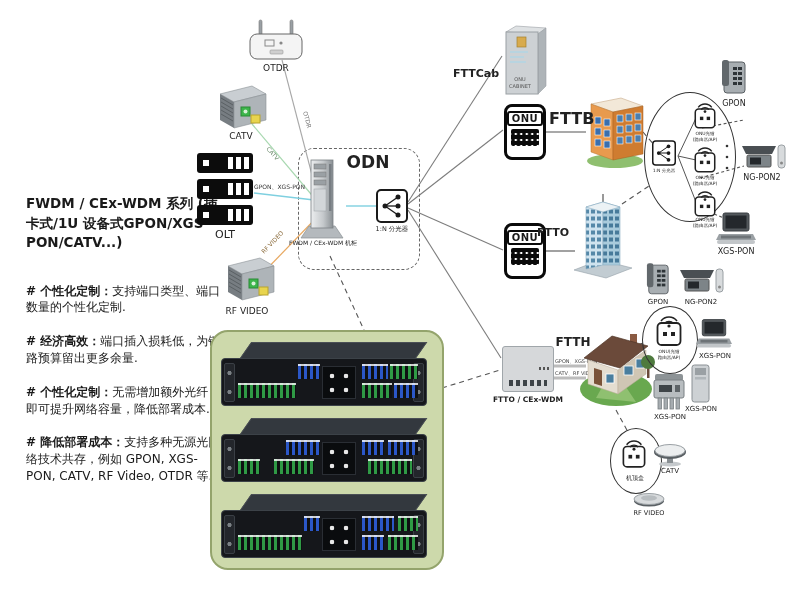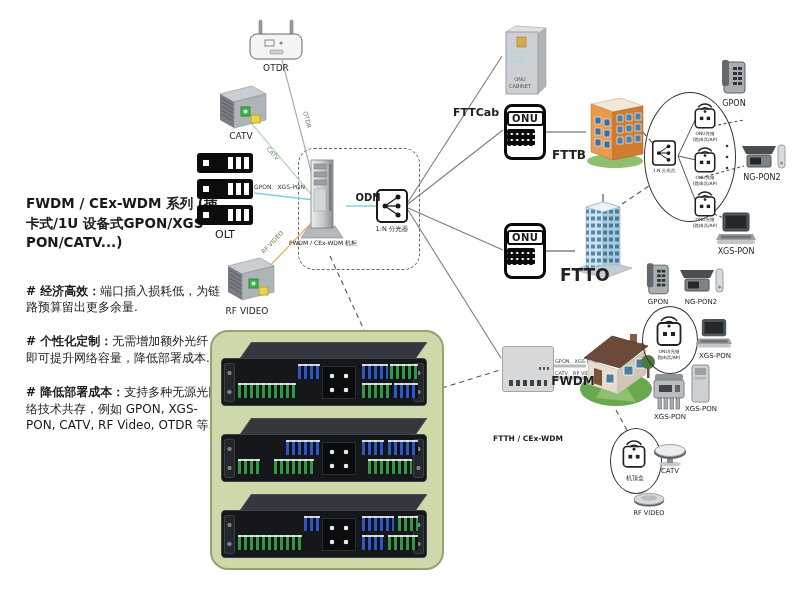--- a/index.html
+++ b/index.html
@@ -1,34 +1,34 @@
 <!DOCTYPE html>
 <html><head>
 <meta charset="utf-8">
 <style>
   html,body{margin:0;padding:0;background:#fff;}
   #stage{position:relative;width:800px;height:600px;background:#fff;overflow:hidden;
          font-family:"DejaVu Sans",sans-serif;color:#1a1a1a;}
   .lbl{position:absolute;text-align:center;color:#222;line-height:1.15;}
-  .b{font-weight:bold;margin-top:39px;}
+  .b{font-weight:bold;}
   
   #left-text{position:absolute;left:26px;top:194px;width:198px;}
   #left-text h1{font-size:13.5px;font-weight:bold;margin:0 0 30px 0;line-height:1.45;}
   #left-text p{font-size:12px;margin:0 0 17px 0;line-height:1.4;}
   #left-text p b{font-weight:bold;}
   
   #odn-box{position:absolute;left:298px;top:148px;width:120px;height:120px;
            border:1.6px dashed #666;border-radius:16px;}
   
   #wiring{position:absolute;left:0;top:0;z-index:1;}
   .dev{position:absolute;z-index:2;}
   .lbl{z-index:3;}
   
   .onu-box{position:absolute;z-index:2;width:36px;height:50px;border:3px solid #0a0a0a;border-radius:8px;
-           background:#fff;display:flex;flex-direction:column;align-items:flex-start;}
+           background:#fff;display:flex;flex-direction:column;align-items:center;}
   .onu-box .tag{margin-top:4px;border:2px solid #0a0a0a;border-radius:3px;font-weight:800;
                 font-size:10px;padding:0 3px;letter-spacing:0.5px;}
   .onu-box .pad{margin-top:3px;width:28px;height:17px;border-radius:2px;background:#0a0a0a;
      background-image:radial-gradient(circle,#fff 1.3px,transparent 1.5px);
      background-size:5.5px 6px;background-position:2px 2px;}
   
   .fwdm-box{position:absolute;z-index:2;width:50px;height:44px;background:#d6d8da;
             border:1px solid #a0a6aa;border-radius:3px;}
   .fwdm-box .dots{position:absolute;left:6px;bottom:5px;width:38px;height:6px;
      background:repeating-linear-gradient(90deg,#3e4448 0 4px,transparent 4px 7px);}
@@ -110,20 +110,21 @@
     <text transform="translate(303,112) rotate(75)" font-size="6" fill="#777">OTDR</text>
     <text transform="translate(266,149) rotate(49)" font-size="6" fill="#6a8a6a">CATV</text>
     <text x="254" y="189" font-size="6" fill="#333">GPON、XGS-PON</text>
     <text transform="translate(264,254) rotate(-46)" font-size="6" fill="#8a6a3a">RF VIDEO</text>
     <text x="555" y="363" font-size="5" fill="#444">GPON、XGS-PON</text>
     <text x="555" y="375" font-size="5" fill="#444">CATV、RF VIDEO</text>
   </svg>
 
   <div id="left-text">
     <h1>FWDM / CEx-WDM 系列 (插卡式/1U 设备式GPON/XGS-PON/CATV...)</h1>
+    <p><b># 个性化定制：</b><span>支持端口类型、端口数量的个性化定制.</span></p>
     <p><b># 经济高效：</b><span>端口插入损耗低，为链路预算留出更多余量.</span></p>
     <p><b># 个性化定制：</b><span>无需增加额外光纤，即可提升网络容量，降低部署成本.</span></p>
     <p><b># 降低部署成本：</b><span>支持多种无源光网络技术共存，例如 GPON, XGS-PON, CATV, RF Video, OTDR 等.</span></p>
   </div>
 
   <div class="dev" style="left:248px;top:18px;width:56px;height:44px">
     <svg width="56" height="44" viewBox="0 0 56 44">
       <rect x="11" y="2" width="3" height="17" rx="1.5" fill="#9aa0a4" stroke="#777" stroke-width="0.6"></rect>
       <rect x="42" y="2" width="3" height="17" rx="1.5" fill="#9aa0a4" stroke="#777" stroke-width="0.6"></rect>
       <rect x="2" y="16" width="52" height="25" rx="7" fill="#f4f4f4" stroke="#666"></rect>
@@ -181,21 +182,21 @@
         </g>
       <polygon points="22,20 54,12 54,38 22,46" fill="#aeb4b8" stroke="#8a9094" stroke-width="0.6"></polygon>
       <rect x="29" y="25" width="9" height="9" fill="#3cb54a" stroke="#2a8a36"></rect>
       <circle cx="33.5" cy="29.5" r="2" fill="#d8f0d8"></circle>
       <rect x="39" y="33" width="9" height="8" fill="#e8d44d" stroke="#b8a42e"></rect>
     </svg>
   </div>
   <div class="lbl" style="left:214px;top:306px;width:66px;font-size:9px">RF VIDEO</div>
 
   <div id="odn-box"></div>
-  <div class="lbl b" style="left:318px;top:153px;width:100px;font-size:10px">ODN</div>
+  <div class="lbl b" style="left:318px;top:153px;width:100px;font-size:17px">ODN</div>
 
   <div class="dev" style="left:299px;top:158px;width:46px;height:86px">
     <svg width="46" height="86" viewBox="0 0 46 86">
       <defs>
           <linearGradient id="twg" x1="0" y1="0" x2="1" y2="0">
         <stop offset="0" stop-color="#eceeef"></stop>
             <stop offset="0.55" stop-color="#c5c9cc"></stop>
             <stop offset="1" stop-color="#8a9094"></stop>
       </linearGradient>
         </defs>
@@ -239,21 +240,21 @@
       <rect x="8" y="32" width="14" height="2" fill="#b8d4e0"></rect>
       <rect x="8" y="37" width="16" height="2" fill="#b8d4e0"></rect>
     </svg>
   </div>
   <div class="lbl" style="left:506px;top:76px;width:28px;font-size:5px;color:#555;line-height:1.3">ONU CABINET</div>
 
   <div class="onu-box" style="left:504px;top:104px">
     <span class="tag">ONU</span>
     <span class="pad"></span>
   </div>
-  <div class="lbl b" style="left:549px;top:110px;width:40px;font-size:12px">FTTB</div>
+  <div class="lbl b" style="left:549px;top:110px;width:40px;font-size:16px">FTTB</div>
 
   <div class="dev" style="left:585px;top:90px;width:64px;height:80px">
     <svg width="64" height="80" viewBox="0 0 64 80">
       <ellipse cx="30" cy="71" rx="28" ry="7" fill="#8fbf6f"></ellipse>
       <polygon points="6,14 36,8 58,16 28,22" fill="#f2e8d8" stroke="#c9ab8a" stroke-width="0.6"></polygon>
       <polygon points="6,14 28,22 28,70 6,62" fill="#e89a4e" stroke="#b5722e" stroke-width="0.5"></polygon>
       <polygon points="28,22 58,16 58,64 28,70" fill="#cf7c30" stroke="#a55f1e" stroke-width="0.5"></polygon>
       <g fill="#3a6fae" stroke="#fff" stroke-width="0.6">
         <rect x="10" y="27" width="6" height="7"></rect>
           <rect x="19" y="29" width="6" height="7"></rect>
@@ -273,21 +274,21 @@
           <rect x="41" y="46" width="6" height="7"></rect>
           <rect x="50" y="45" width="6" height="7"></rect>
       </g>
     </svg>
   </div>
 
   <div class="onu-box" style="left:504px;top:223px">
     <span class="tag">ONU</span>
     <span class="pad"></span>
   </div>
-  <div class="lbl b" style="left:560px;top:227px;width:40px;font-size:17px">FTTO</div>
+  <div class="lbl b" style="left:533px;top:227px;width:40px;font-size:11px">FTTO</div>
 
   <div class="dev" style="left:572px;top:194px;width:62px;height:88px">
     <svg width="62" height="88" viewBox="0 0 62 88">
       <defs>
         <pattern id="wg1" width="6" height="7" patternUnits="userSpaceOnUse">
           <rect width="6" height="7" fill="#cfe3ef"></rect>
             <rect x="1" y="1.5" width="4" height="4" fill="#5588a8"></rect>
         </pattern>
         <pattern id="wg2" width="6" height="7" patternUnits="userSpaceOnUse">
           <rect width="6" height="7" fill="#a9cbdc"></rect>
@@ -299,22 +300,22 @@
       <polygon points="14,13 31,8 31,71 14,75" fill="url(#wg1)" stroke="#8fb0c4" stroke-width="0.6"></polygon>
       <polygon points="31,8 48,13 48,71 31,71" fill="url(#wg2)" stroke="#8fb0c4" stroke-width="0.6"></polygon>
       <polygon points="14,13 31,8 48,13 31,18" fill="#ecf2f5" stroke="#8fb0c4" stroke-width="0.6"></polygon>
     </svg>
   </div>
 
   <div class="fwdm-box" style="left:502px;top:346px">
     <span class="dots"></span>
     <span class="ddd"></span>
   </div>
-  <div class="lbl b" style="left:488px;top:396px;width:80px;font-size:7.5px">FTTH / CEx-WDM</div>
-  <div class="lbl b" style="left:551px;top:336px;width:44px;font-size:12px">FWDM</div>
+  <div class="lbl b" style="left:488px;top:396px;width:80px;font-size:7.5px">FTTO / CEx-WDM</div>
+  <div class="lbl b" style="left:551px;top:336px;width:44px;font-size:12px">FTTH</div>
 
   <div class="dev" style="left:578px;top:324px;width:78px;height:86px">
     <svg width="78" height="86" viewBox="0 0 78 86">
       <ellipse cx="38" cy="65" rx="36" ry="17" fill="#69a84f"></ellipse>
       <polygon points="28,56 46,60 58,78 18,74" fill="#8fc070"></polygon>
       <rect x="52" y="10" width="7" height="14" fill="#8a5a42"></rect>
       <polygon points="6,34 34,12 70,22 42,44" fill="#6b4a3a" stroke="#503628" stroke-width="0.7"></polygon>
       <polygon points="10,36 40,46 40,70 10,60" fill="#e4ddd0" stroke="#b8ab96" stroke-width="0.5"></polygon>
       <polygon points="40,46 68,26 68,50 40,70" fill="#cfc6b4" stroke="#b8ab96" stroke-width="0.5"></polygon>
       <polygon points="16,44 24,46.5 24,62 16,59.5" fill="#7a5238"></polygon>

